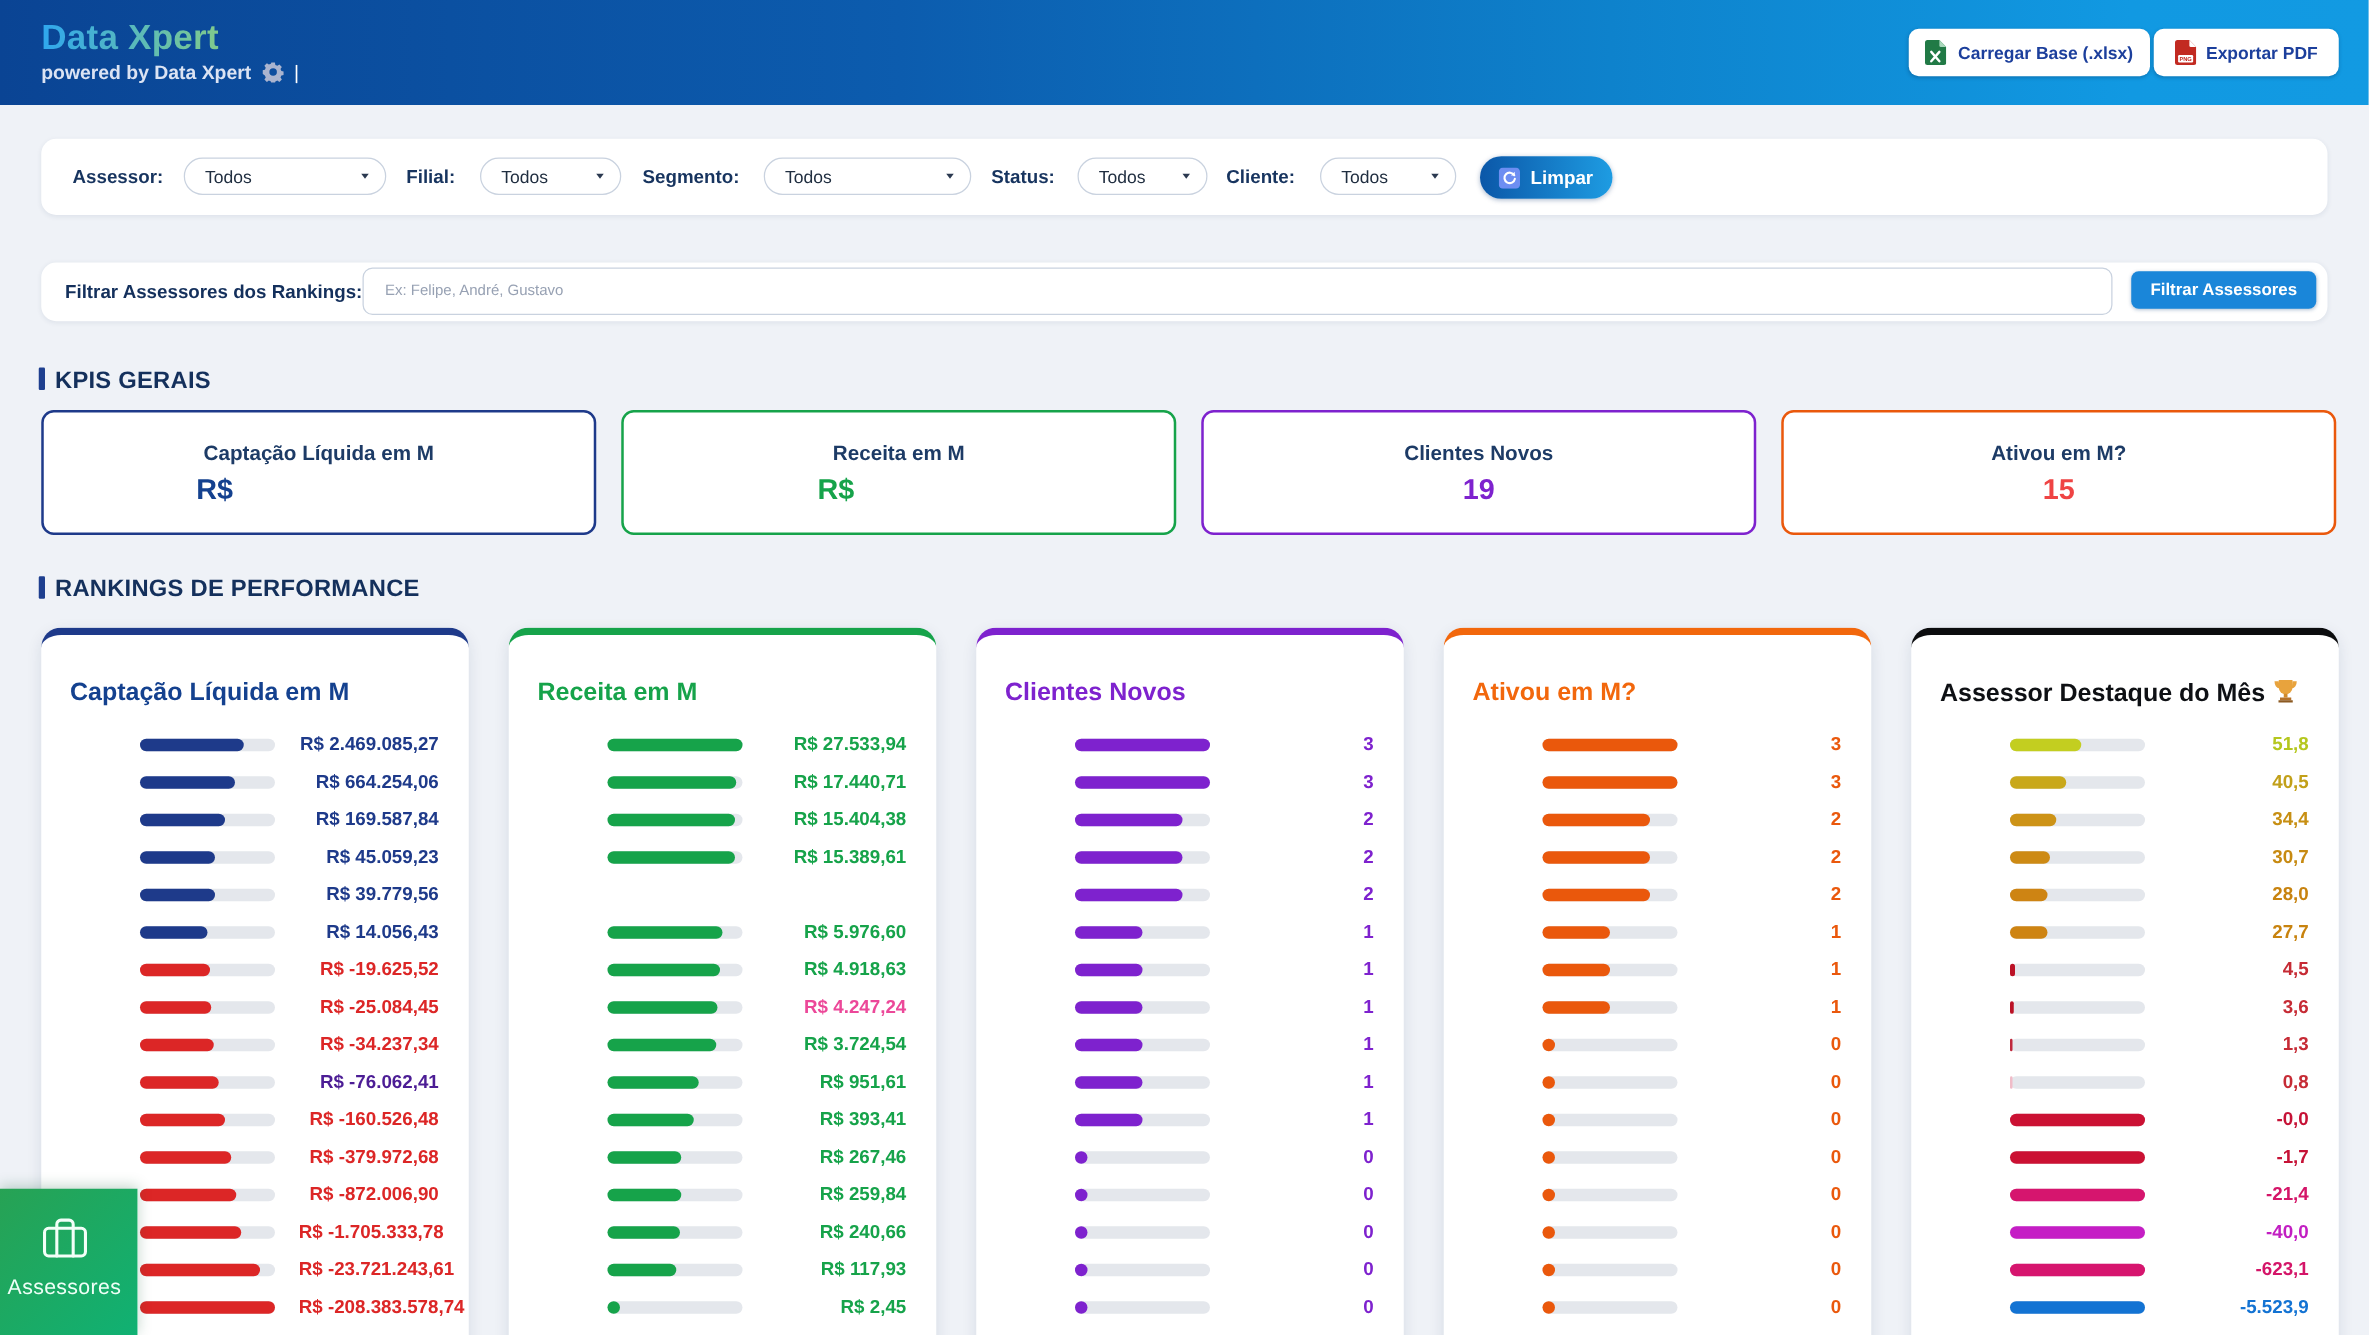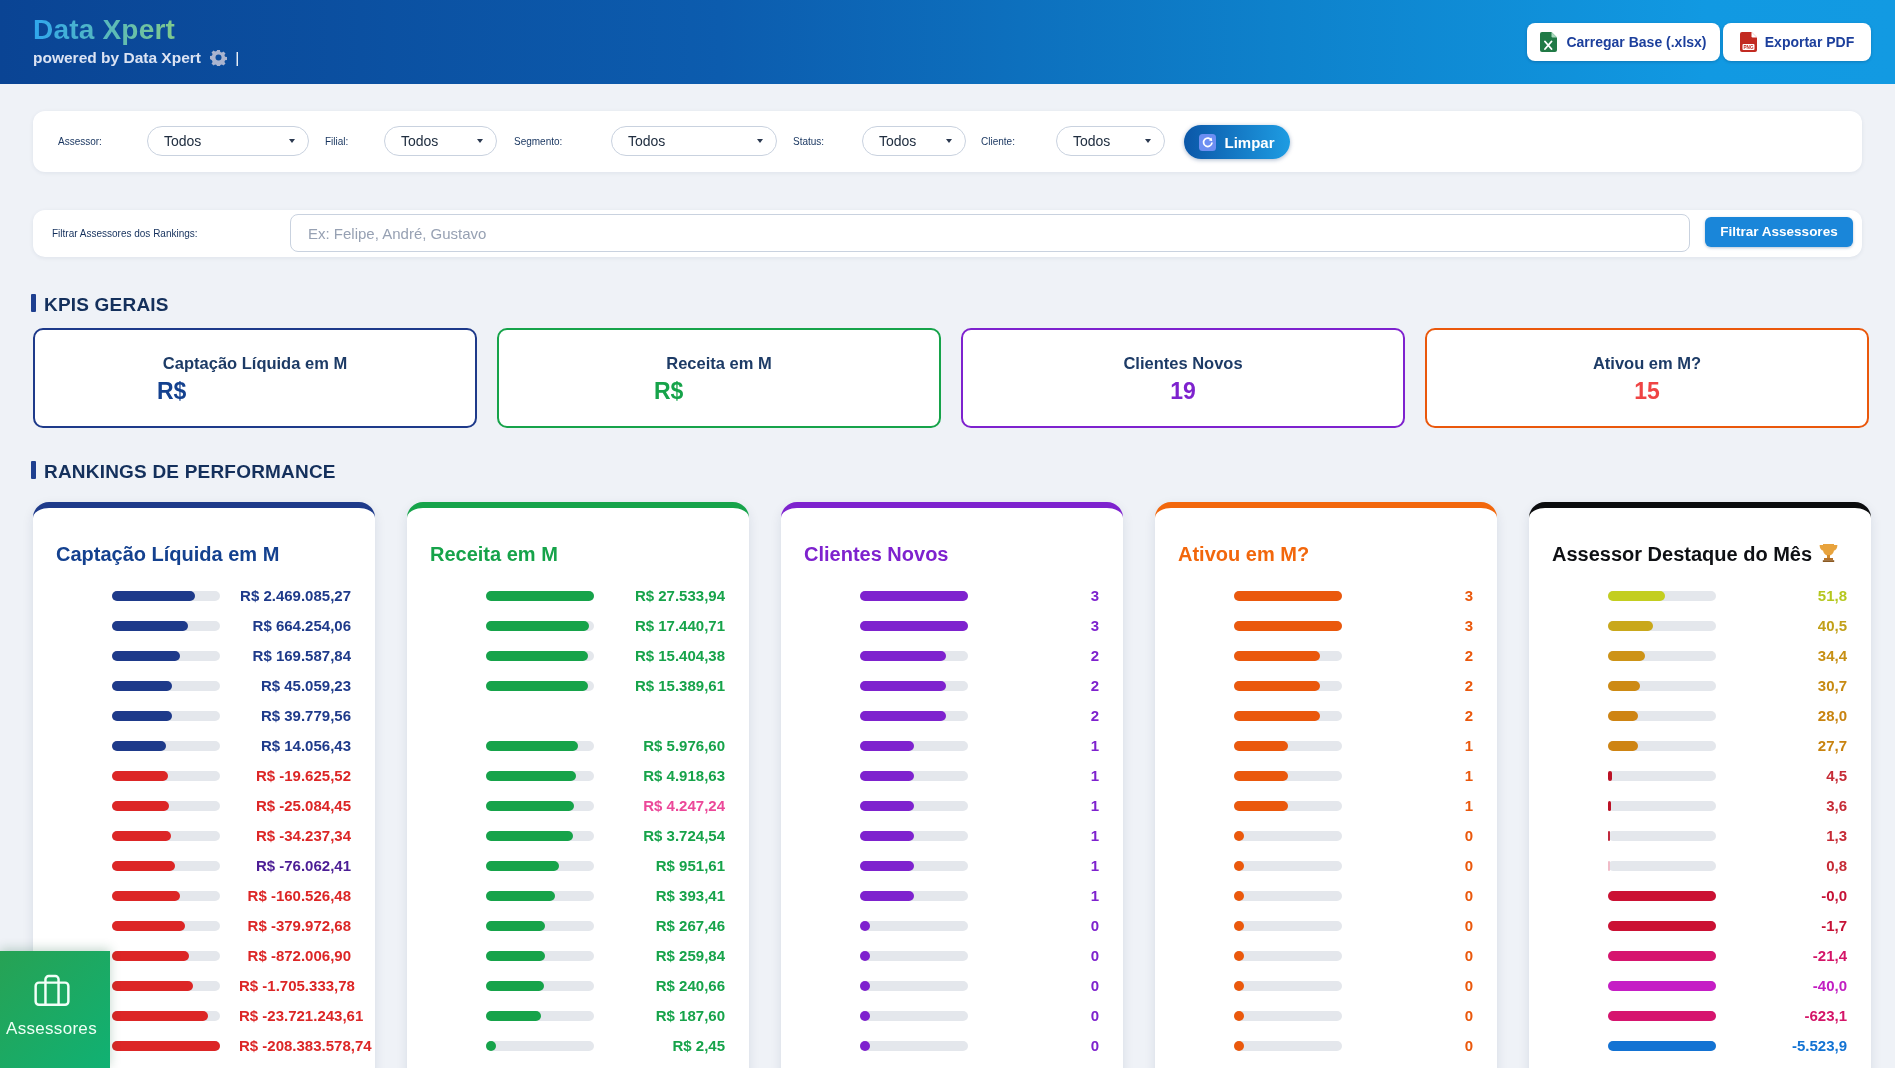--- a/index.html
+++ b/index.html
@@ -11,22 +11,22 @@
 .h-title { position:absolute; left:33px; top:14px; font-size:28px; font-weight:bold; width:fit-content;
   background:linear-gradient(90deg,#2fa7ee,#80ca8c); -webkit-background-clip:text;
   background-clip:text; color:transparent; letter-spacing:0.2px; }
 .h-sub { position:absolute; left:33px; top:49px; font-size:15.5px; font-weight:bold; color:#dbe3f3; }
 .hbtn { position:absolute; top:23px; height:38px; background:#fff; border-radius:8px;
   display:flex; align-items:center; justify-content:center; gap:9px;
   font-size:14px; font-weight:bold; color:#1c3f9c; box-shadow:0 1px 3px rgba(0,30,70,.25); }
 
 .fcard { position:absolute; left:33px; width:1829px; background:#fff; border-radius:12px;
   box-shadow:0 1px 4px rgba(30,50,90,.08); }
-.flab { position:absolute; top:0; height:61px; line-height:61px; font-size:10px;
-  font-weight:normal; color:#17345f; }
+.flab { position:absolute; top:0; height:61px; line-height:61px; font-size:15px;
+  font-weight:bold; color:#17345f; }
 .pill { position:absolute; top:15px; height:30px; border:1px solid #c9d2df; border-radius:15px;
   background:#fff; font-size:14px; color:#202e40; }
 .pill span { position:absolute; left:16px; top:6px; }
 .caret { position:absolute; right:13px; top:12px; width:0; height:0;
   border-left:3.8px solid transparent; border-right:3.8px solid transparent; border-top:4.8px solid #2b3950; }
 .limpar { position:absolute; left:1184px; top:125px; width:106px; height:34px; border-radius:17px;
   background:linear-gradient(90deg,#0b57a8,#1e9ce2); color:#fff; font-size:15px; font-weight:bold;
   display:flex; align-items:center; justify-content:center; gap:8px; box-shadow:0 1px 4px rgba(10,50,110,.35); }
 
 .sechead { position:absolute; left:44px; font-size:19px; font-weight:800; color:#14305c; letter-spacing:0.2px; }
@@ -113,21 +113,21 @@
       <path d="M12.4 6.2a4.2 4.2 0 1 0 .5 2.9" stroke="#fff" stroke-width="1.7" fill="none" stroke-linecap="round"></path>
       <path d="M12.8 3.4v3h-3z" fill="#fff"></path>
     </svg>
     <span>Limpar</span>
   </div>
 
 <div class="fcard" style="top:210px;height:47px">
   <div class="flab" style="left:19px;height:47px;line-height:47px;color:#14305c">Filtrar Assessores dos Rankings:</div>
 </div>
 <div class="abs" style="left:290px;top:214px;width:1400px;height:38px;background:#fff;border:1px solid #c9d2df;border-radius:8px">
-  <div style="position:absolute;left:17px;top:10px;font-size:15px;color:#97a1b3">Ex: Felipe, André, Gustavo</div>
+  <div style="position:absolute;left:17px;top:10px;font-size:12px;color:#97a1b3">Ex: Felipe, André, Gustavo</div>
 </div>
 <div class="abs" style="left:1705px;top:217px;width:148px;height:30px;background:#1a86d9;border-radius:6px;color:#fff;font-size:13.5px;font-weight:bold;text-align:center;line-height:30px;box-shadow:0 1px 3px rgba(10,60,120,.3)">Filtrar Assessores</div>
 
 <div class="secbar" style="top:294px"></div>
 <div class="sechead" style="top:294px">KPIS GERAIS</div>
 
 <div class="kpi" style="left:33px;border-color:#1e3a8a">
   <div class="kt">Captação Líquida em M</div>
   <div class="kv" style="color:#14418f;text-align:left;padding-left:122px">R$</div>
 </div>
@@ -323,21 +323,21 @@
 <div class="row" style="top:462.75px">
       <div class="track">
         <div class="fill" style="width:57.9px;background:#16a34a"></div>
       </div>
       <div class="rv" style="color:#16a34a">R$ 240,66</div>
     </div>
 <div class="row" style="top:492.75px">
       <div class="track">
         <div class="fill" style="width:55.3px;background:#16a34a"></div>
       </div>
-      <div class="rv" style="color:#16a34a">R$ 187,60</div>
+      <div class="rv" style="color:#16a34a">R$ 117,93</div>
     </div>
 <div class="row" style="top:522.75px">
       <div class="track">
         <div class="fill" style="width:9.5px;background:#16a34a"></div>
       </div>
       <div class="rv" style="color:#16a34a">R$ 2,45</div>
     </div>
 </div>
 <div class="rcard" style="left:781px;border-top-color:#7e22ce">
 <div class="rtitle" style="color:#7e22ce">Clientes Novos</div>

